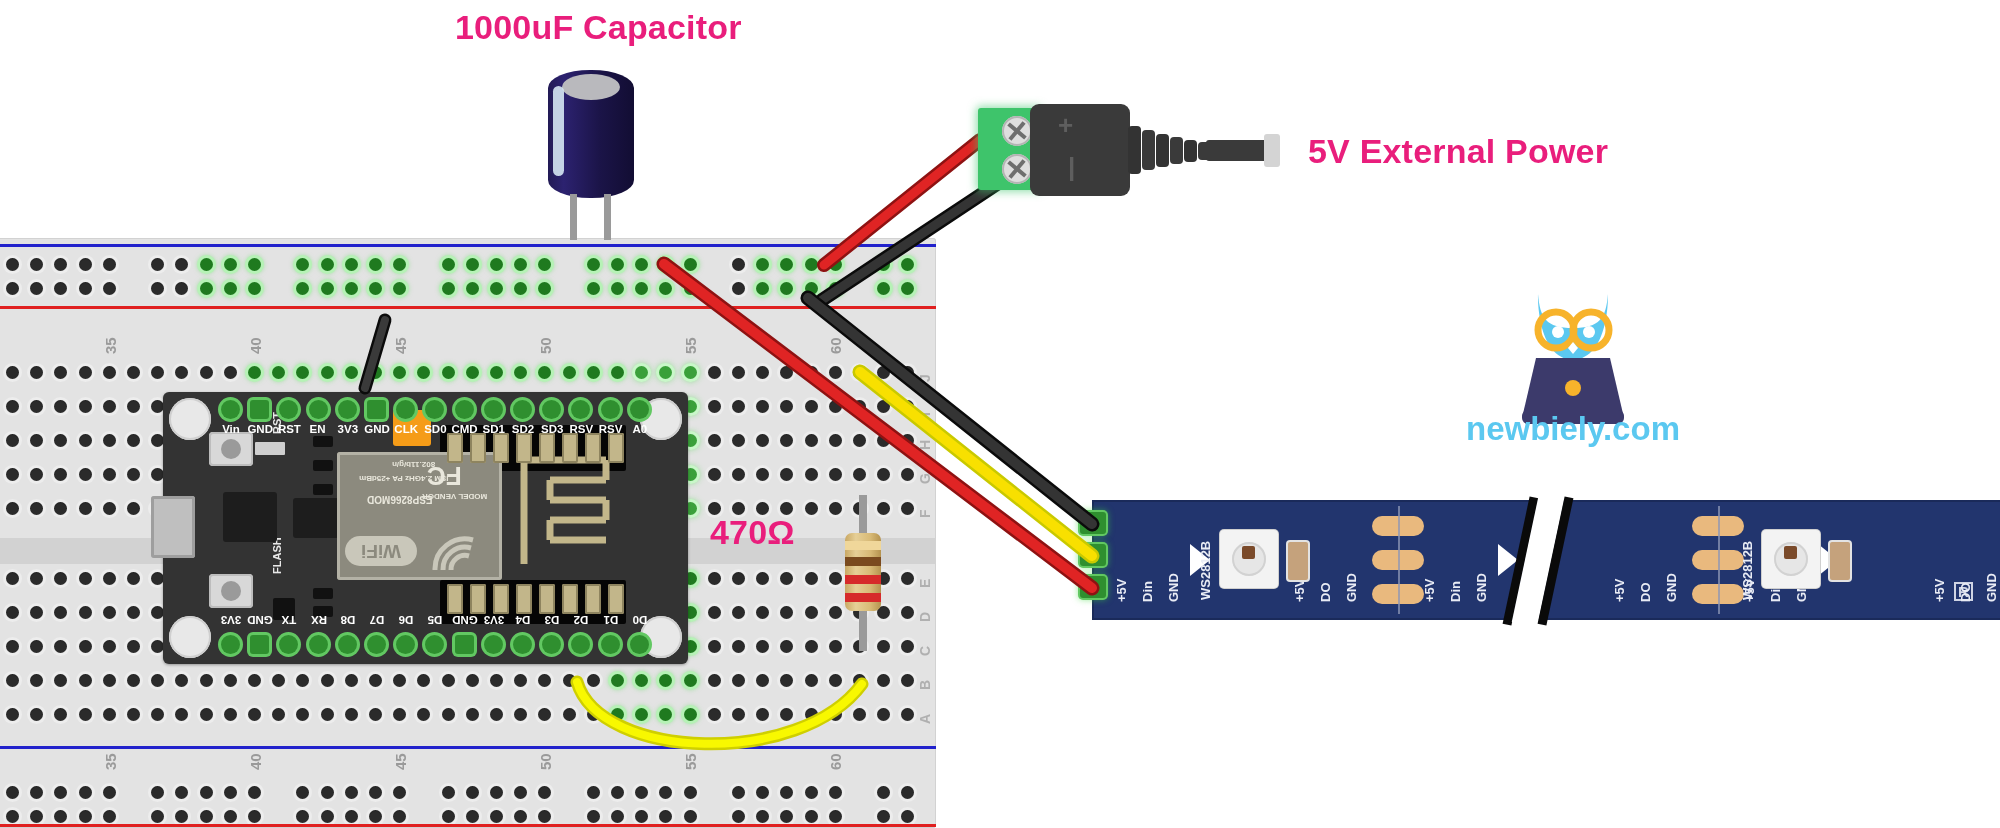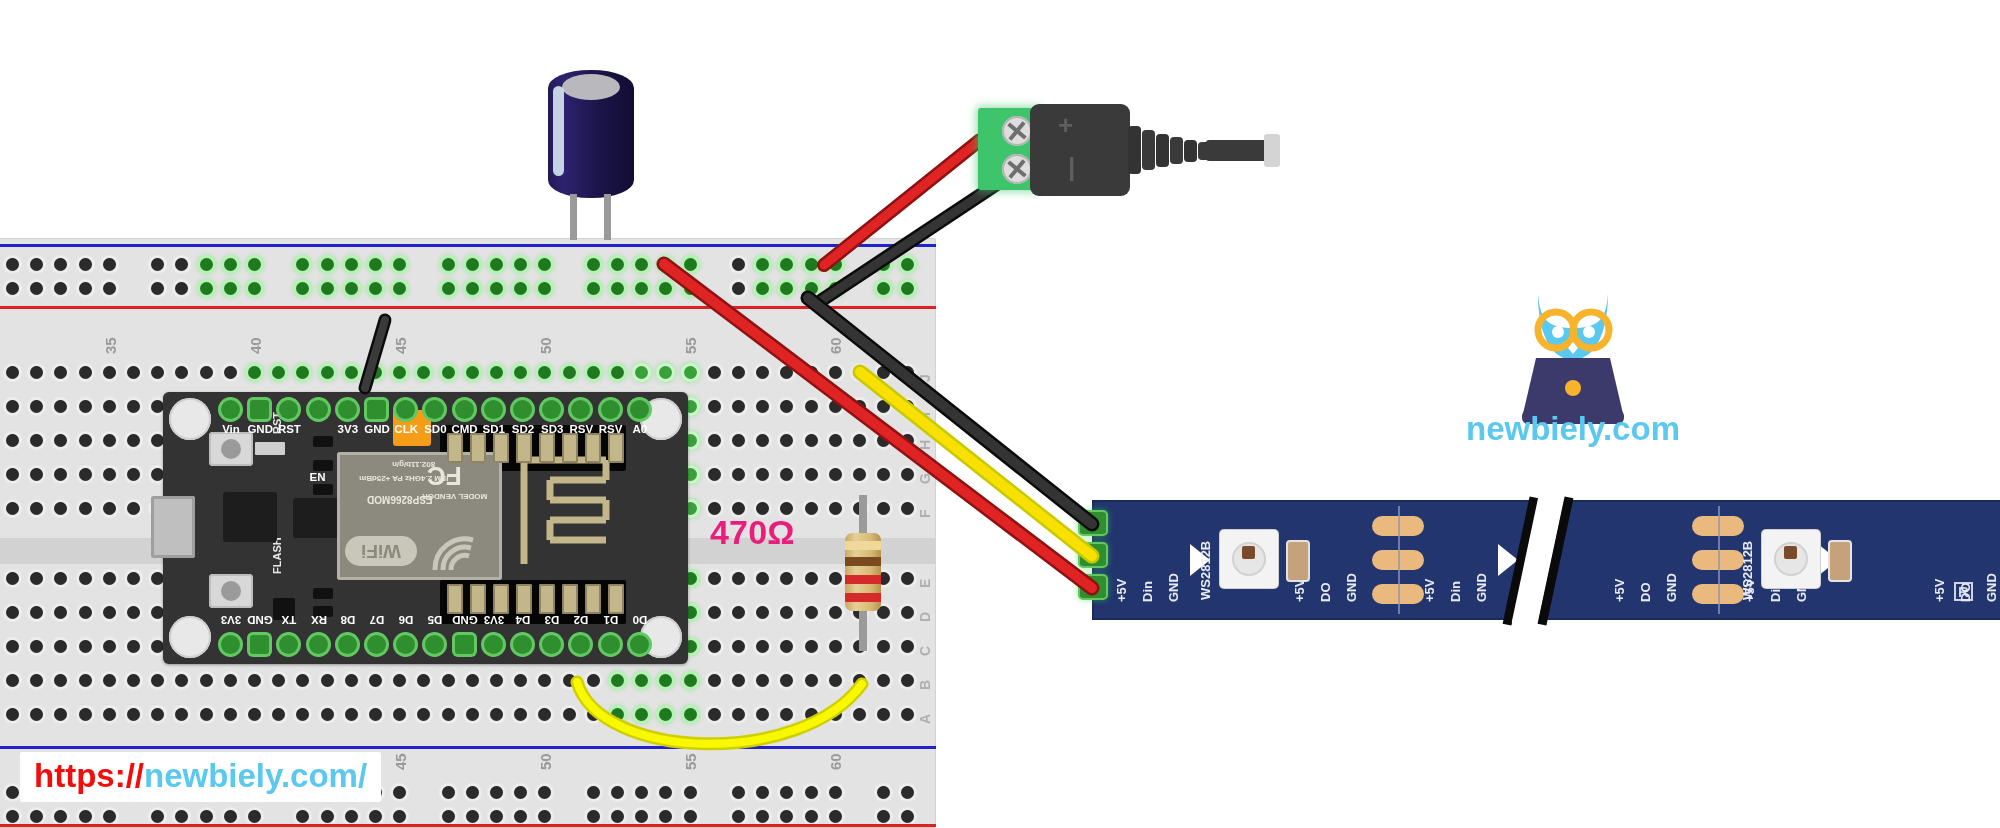--- a/index.html
+++ b/index.html
@@ -890,21 +890,21 @@
     <div class="nm-pinrow" style="top:4px;"></div>
 
     <div class="nm-pinrow" style="top:226px;"></div>
   <div class="nm-pad" style="left: 58px; top: 8px;"></div>
       <div class="nm-lab" style="left: 48px; top: 31px; width: 40px;">Vin</div>
       <div class="nm-pad sq" style="left: 87.2px; top: 8px;"></div>
       <div class="nm-lab" style="left: 77.2px; top: 31px; width: 40px;">GND</div>
       <div class="nm-pad" style="left: 116.4px; top: 8px;"></div>
       <div class="nm-lab" style="left: 106.4px; top: 31px; width: 40px;">RST</div>
       <div class="nm-pad" style="left: 145.6px; top: 8px;"></div>
-      <div class="nm-lab" style="left: 135.6px; top: 31px; width: 38px; margin-top: 48px;">EN</div>
+      <div class="nm-lab" style="left: 135.6px; top: 31px; width: 38px;">EN</div>
       <div class="nm-pad" style="left: 174.8px; top: 8px;"></div>
       <div class="nm-lab" style="left: 164.8px; top: 31px; width: 40px;">3V3</div>
       <div class="nm-pad sq" style="left: 204px; top: 8px;"></div>
       <div class="nm-lab" style="left: 194px; top: 31px; width: 40px;">GND</div>
       <div class="nm-pad" style="left: 233.2px; top: 8px;"></div>
       <div class="nm-lab" style="left: 223.2px; top: 31px; width: 40px;">CLK</div>
       <div class="nm-pad" style="left: 262.4px; top: 8px;"></div>
       <div class="nm-lab" style="left: 252.4px; top: 31px; width: 40px;">SD0</div>
       <div class="nm-pad" style="left: 291.6px; top: 8px;"></div>
       <div class="nm-lab" style="left: 281.6px; top: 31px; width: 40px;">CMD</div>
@@ -1089,19 +1089,18 @@
     <path d="M 808,298 L 1092,524" stroke="#0b0b0b" stroke-width="15" fill="none" stroke-linecap="round"></path>
     <path d="M 808,298 L 1092,524" stroke="#343434" stroke-width="10" fill="none" stroke-linecap="round"></path>
 
     <path d="M 860,372 L 1092,556" stroke="#c9c900" stroke-width="15" fill="none" stroke-linecap="round"></path>
     <path d="M 860,372 L 1092,556" stroke="#f8e000" stroke-width="10" fill="none" stroke-linecap="round"></path>
 
     <path d="M 385,320 L 365,388" stroke="#0b0b0b" stroke-width="13" fill="none" stroke-linecap="round"></path>
     <path d="M 385,320 L 365,388" stroke="#3a3a3a" stroke-width="8" fill="none" stroke-linecap="round"></path>
   </svg>
 
+  <div class="pink-label" id="cap-label">1000uF Capacitor</div>
+  <div class="pink-label" id="pwr-label">5V External Power</div>
   <div class="pink-label" id="res-label">470Ω</div>
 
-  <div id="url-banner">
-    <span class="s1">https://</span><span class="s2">newbiely.com/</span>
-  </div>
 
 </div>
 
 </body></html>

